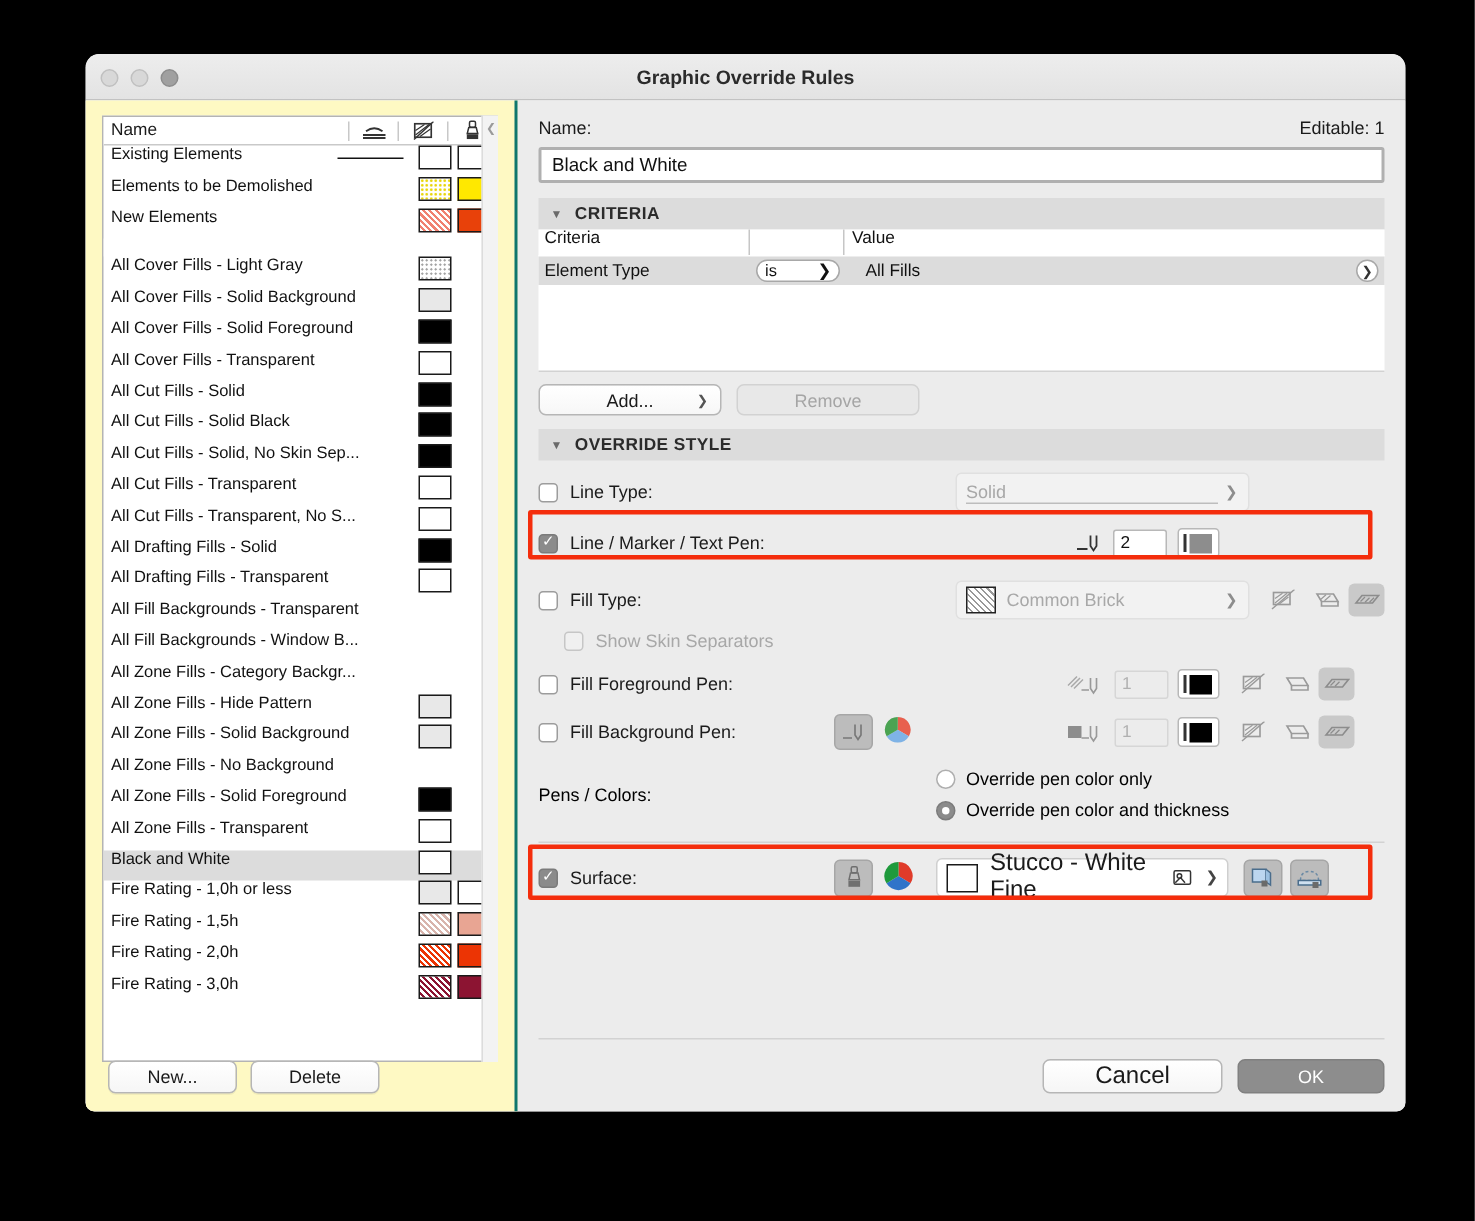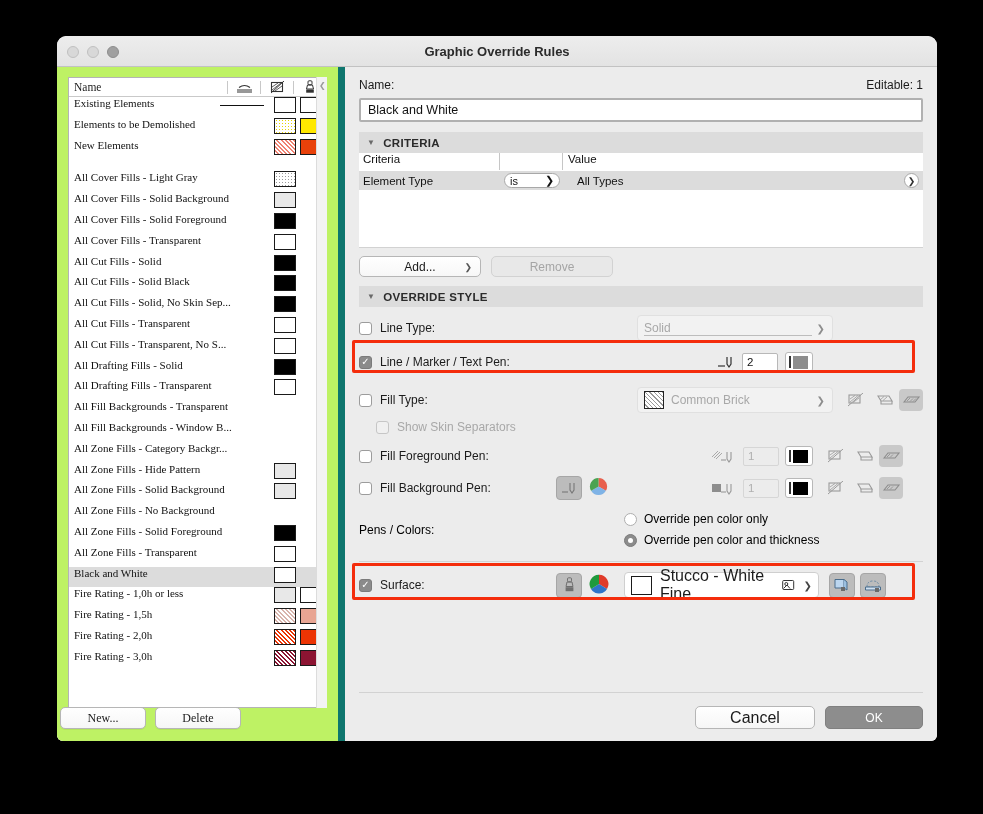--- a/index.html
+++ b/index.html
@@ -41,24 +41,23 @@
     font-size: 13px; font-weight: bold; color: #2b2b2b;
   }
 
   
   #body { position: relative; height: 674px; display: flex; background: #ececec; }
 
   
   #left {
     width: 296px;
     position: relative;
-    border-right: 7px solid #0f766e;
-    background: #bef264;
+    border-right: 2px solid #0f766e;
+    background: #fef9c3;
     padding: 10px 11px 0 11px;
-    font-family: Liberation Serif, serif;
   }
   #listbox {
     position: relative;
     height: 631px;
     background: #ffffff;
     border: 1px solid #b4b4b4;
     overflow: hidden;
   }
   #listhead {
     display: flex; align-items: center;
@@ -88,21 +87,21 @@
   .lineSwatch { width: 44px; height: 1px; background: #111; margin-right: 6px; }
 
   #listscroll {
     position: absolute; right: 11px; top: 10px;
     width: 11px; height: 631px;
     background: #f3f3f3; border-left: 1px solid #dcdcdc;
   }
   #listscroll .arrowup { position:absolute; top:4px; left:2px; font-size:8px; color:#9a9a9a; }
 
   #leftbuttons {
-    position: absolute; left: 3px; bottom: 12px;
+    position: absolute; left: 15px; bottom: 12px;
     display: flex; gap: 9px;
   }
   .btn {
     background: linear-gradient(#ffffff, #f6f6f6);
     border: 1px solid #b6b6b6;
     border-radius: 5px;
     font-size: 12px; color: #1a1a1a;
     height: 22px; min-width: 86px;
     display: flex; align-items: center; justify-content: center;
     box-shadow: 0 1px 0 rgba(0,0,0,0.05);
@@ -525,21 +524,21 @@
           <div class="c2"></div>
           <div class="vbar"></div>
           <div class="c3">Value</div>
         </div>
         <div id="critRow">
           <div class="c1">Element Type</div>
           <div class="opsel">
             <span>is</span>
             <span>❯</span>
           </div>
-          <div class="c3">All Types</div>
+          <div class="c3">All Fills</div>
           <div class="roundchev">❯</div>
         </div>
       </div>
 
       <div id="critButtons">
         <div class="btn-wide">
           <span>Add...</span>
           <span class="chev">❯</span>
         </div>
         <div class="btn-wide disabled">

